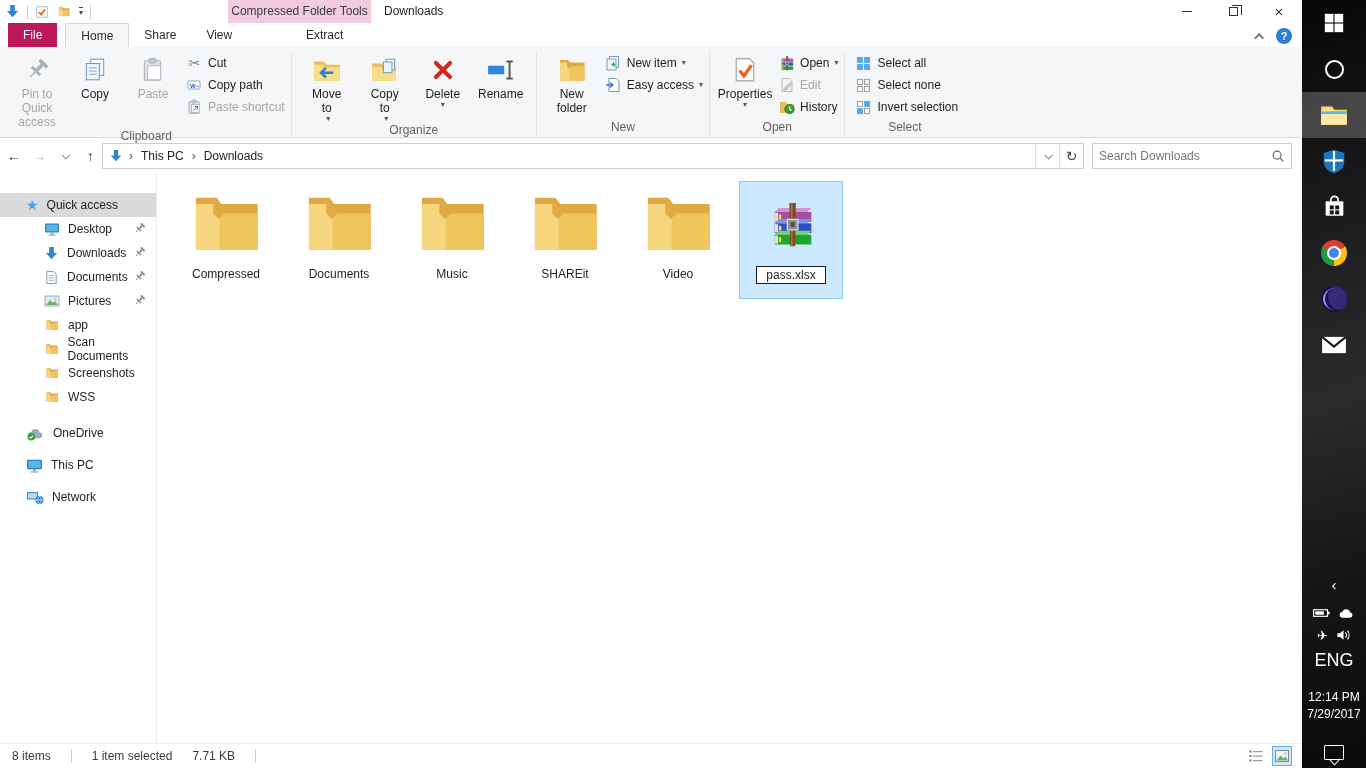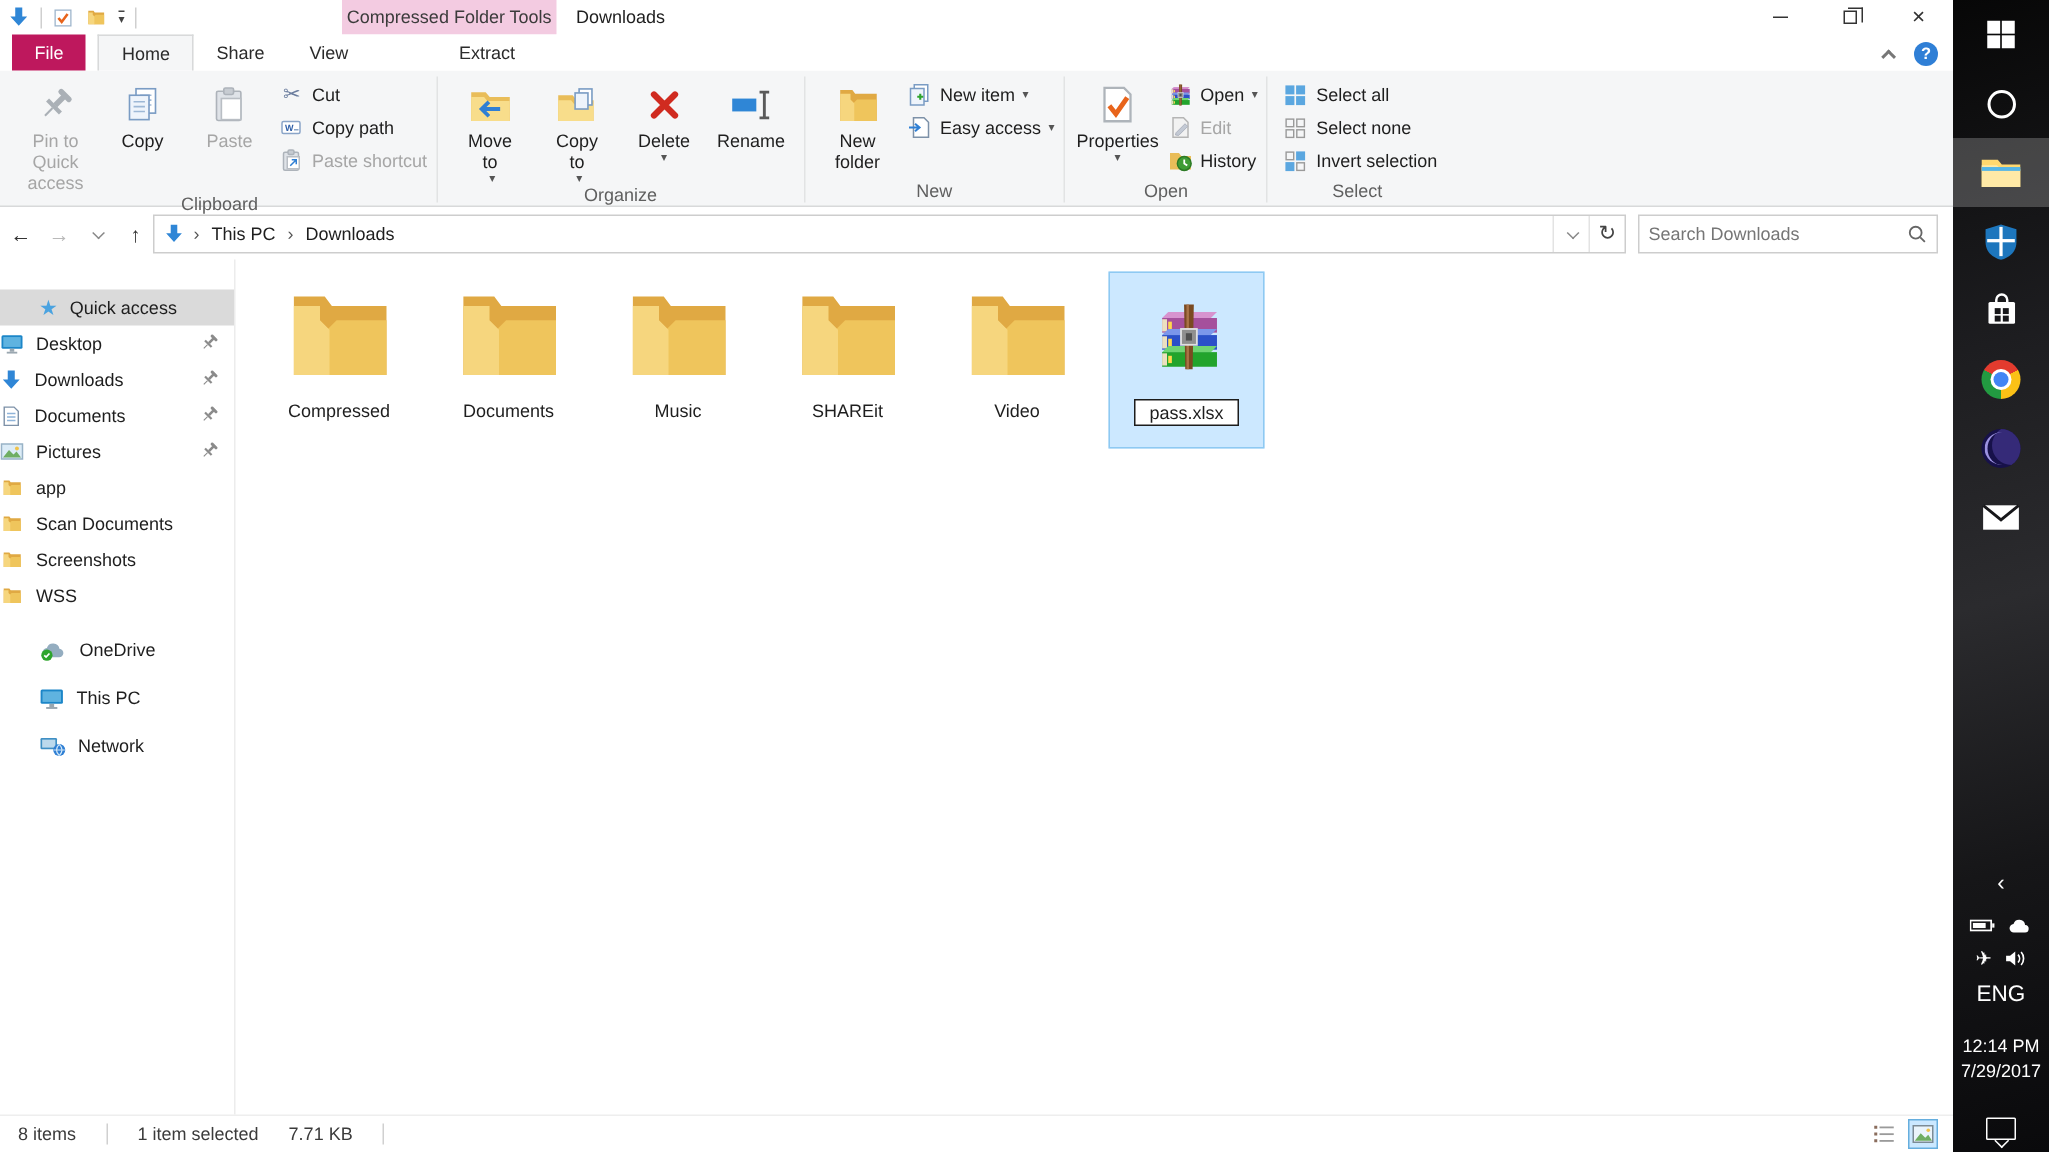--- a/index.html
+++ b/index.html
@@ -62,21 +62,21 @@
   .crumb-sep { color:#555; font-size:12px; }
   .addr-cell { width:24px; height:24px; display:flex; align-items:center; justify-content:center; border-left:1px solid #e3e3e3; color:#555; }
   .refresh-glyph { font-family:"DejaVu Sans",sans-serif; font-size:14px; color:#444; }
   .searchbox { width:200px; height:26px; border:1px solid #cdcdcd; background:#fff; display:flex; align-items:center; padding:0 6px; }
   .searchbox input { flex:1; border:none; outline:none; font-family:"Liberation Sans",sans-serif; font-size:12px; color:#333; }
   .searchbox input::placeholder { color:#767676; }
 
   
   .main { display:flex; height:570px; }
   .sidebar { width:157px; border-right:1px solid #ececec; padding-top:20px; overflow:hidden; }
-  .srow { display:flex; align-items:center; height:24px; position:relative; gap:8px; font-size:12px; }
+  .srow { display:flex; align-items:center; height:24px; padding-left:44px; position:relative; gap:8px; font-size:12px; }
   .srow.root { padding-left:26px; }
   .srow.selected { background:#dadada; }
   .srow .pin { position:absolute; right:10px; top:5px; }
   .qa-star { color:#4aa3e0; font-size:14px; }
   .srow.gap12 { margin-top:12px; }
   .srow.gap8 { margin-top:8px; }
   .files { flex:1; padding:8px 0 0 17px; display:flex; align-items:flex-start; }
   .tile { width:104px; height:118px; margin-right:9px; display:flex; flex-direction:column; align-items:center; }
   .tile .ticon { height:86px; display:flex; align-items:flex-end; justify-content:center; padding-bottom:6px; }
   .tile .tname { font-size:12px; color:#1e1e1e; text-align:center; line-height:15px; }
@@ -104,21 +104,21 @@
     background:conic-gradient(from 60deg,#fbc116 0 120deg,#229a41 0 240deg,#e33b2e 0 360deg); }
   .chrome::before { content:''; position:absolute; left:6px; top:6px; width:14px; height:14px; background:#fff; border-radius:50%; }
   .chrome::after { content:''; position:absolute; left:8px; top:8px; width:10px; height:10px; background:#4285f4; border-radius:50%; }
   .eclipse { position:relative; width:26px; height:26px; border-radius:50%; background:#17114a; overflow:hidden; }
   .eclipse::before { content:''; position:absolute; left:7px; top:-2px; width:26px; height:26px; border-radius:50%; background:#352a78; }
   .eclipse::after { content:''; position:absolute; left:2px; top:2px; width:22px; height:22px; border-radius:50%; border-left:2px solid #9c92e0; }
   .tb-bottom { margin-top:auto; display:flex; flex-direction:column; align-items:center; padding-bottom:8px; }
   .tray-chev { color:#fff; font-size:15px; line-height:18px; margin-bottom:8px; }
   .tray-row { display:flex; align-items:center; gap:8px; height:22px; }
   .plane-glyph { font-family:"DejaVu Sans",sans-serif; font-size:13px; color:#fff; }
-  .tb-lang { font-size:15px; color:#fff; margin-top:4px; }
+  .tb-lang { font-size:18px; color:#fff; margin-top:4px; }
   .tb-time { font-size:12px; color:#fff; margin-top:18px; line-height:17px; text-align:center; }
   .tb-date { font-size:12px; color:#fff; line-height:17px; }
   .action-center { position:relative; width:20px; height:15px; border:1.5px solid #fff; border-radius:1px; margin-top:22px; }
   .action-center::after { content:''; position:absolute; bottom:-5px; left:6px; width:6px; height:6px; border:solid #fff; border-width:0 1.5px 1.5px 0; transform:rotate(45deg); background:transparent; }
 
   svg.use { display:block; }
 </style>
 </head>
 <body>
 

